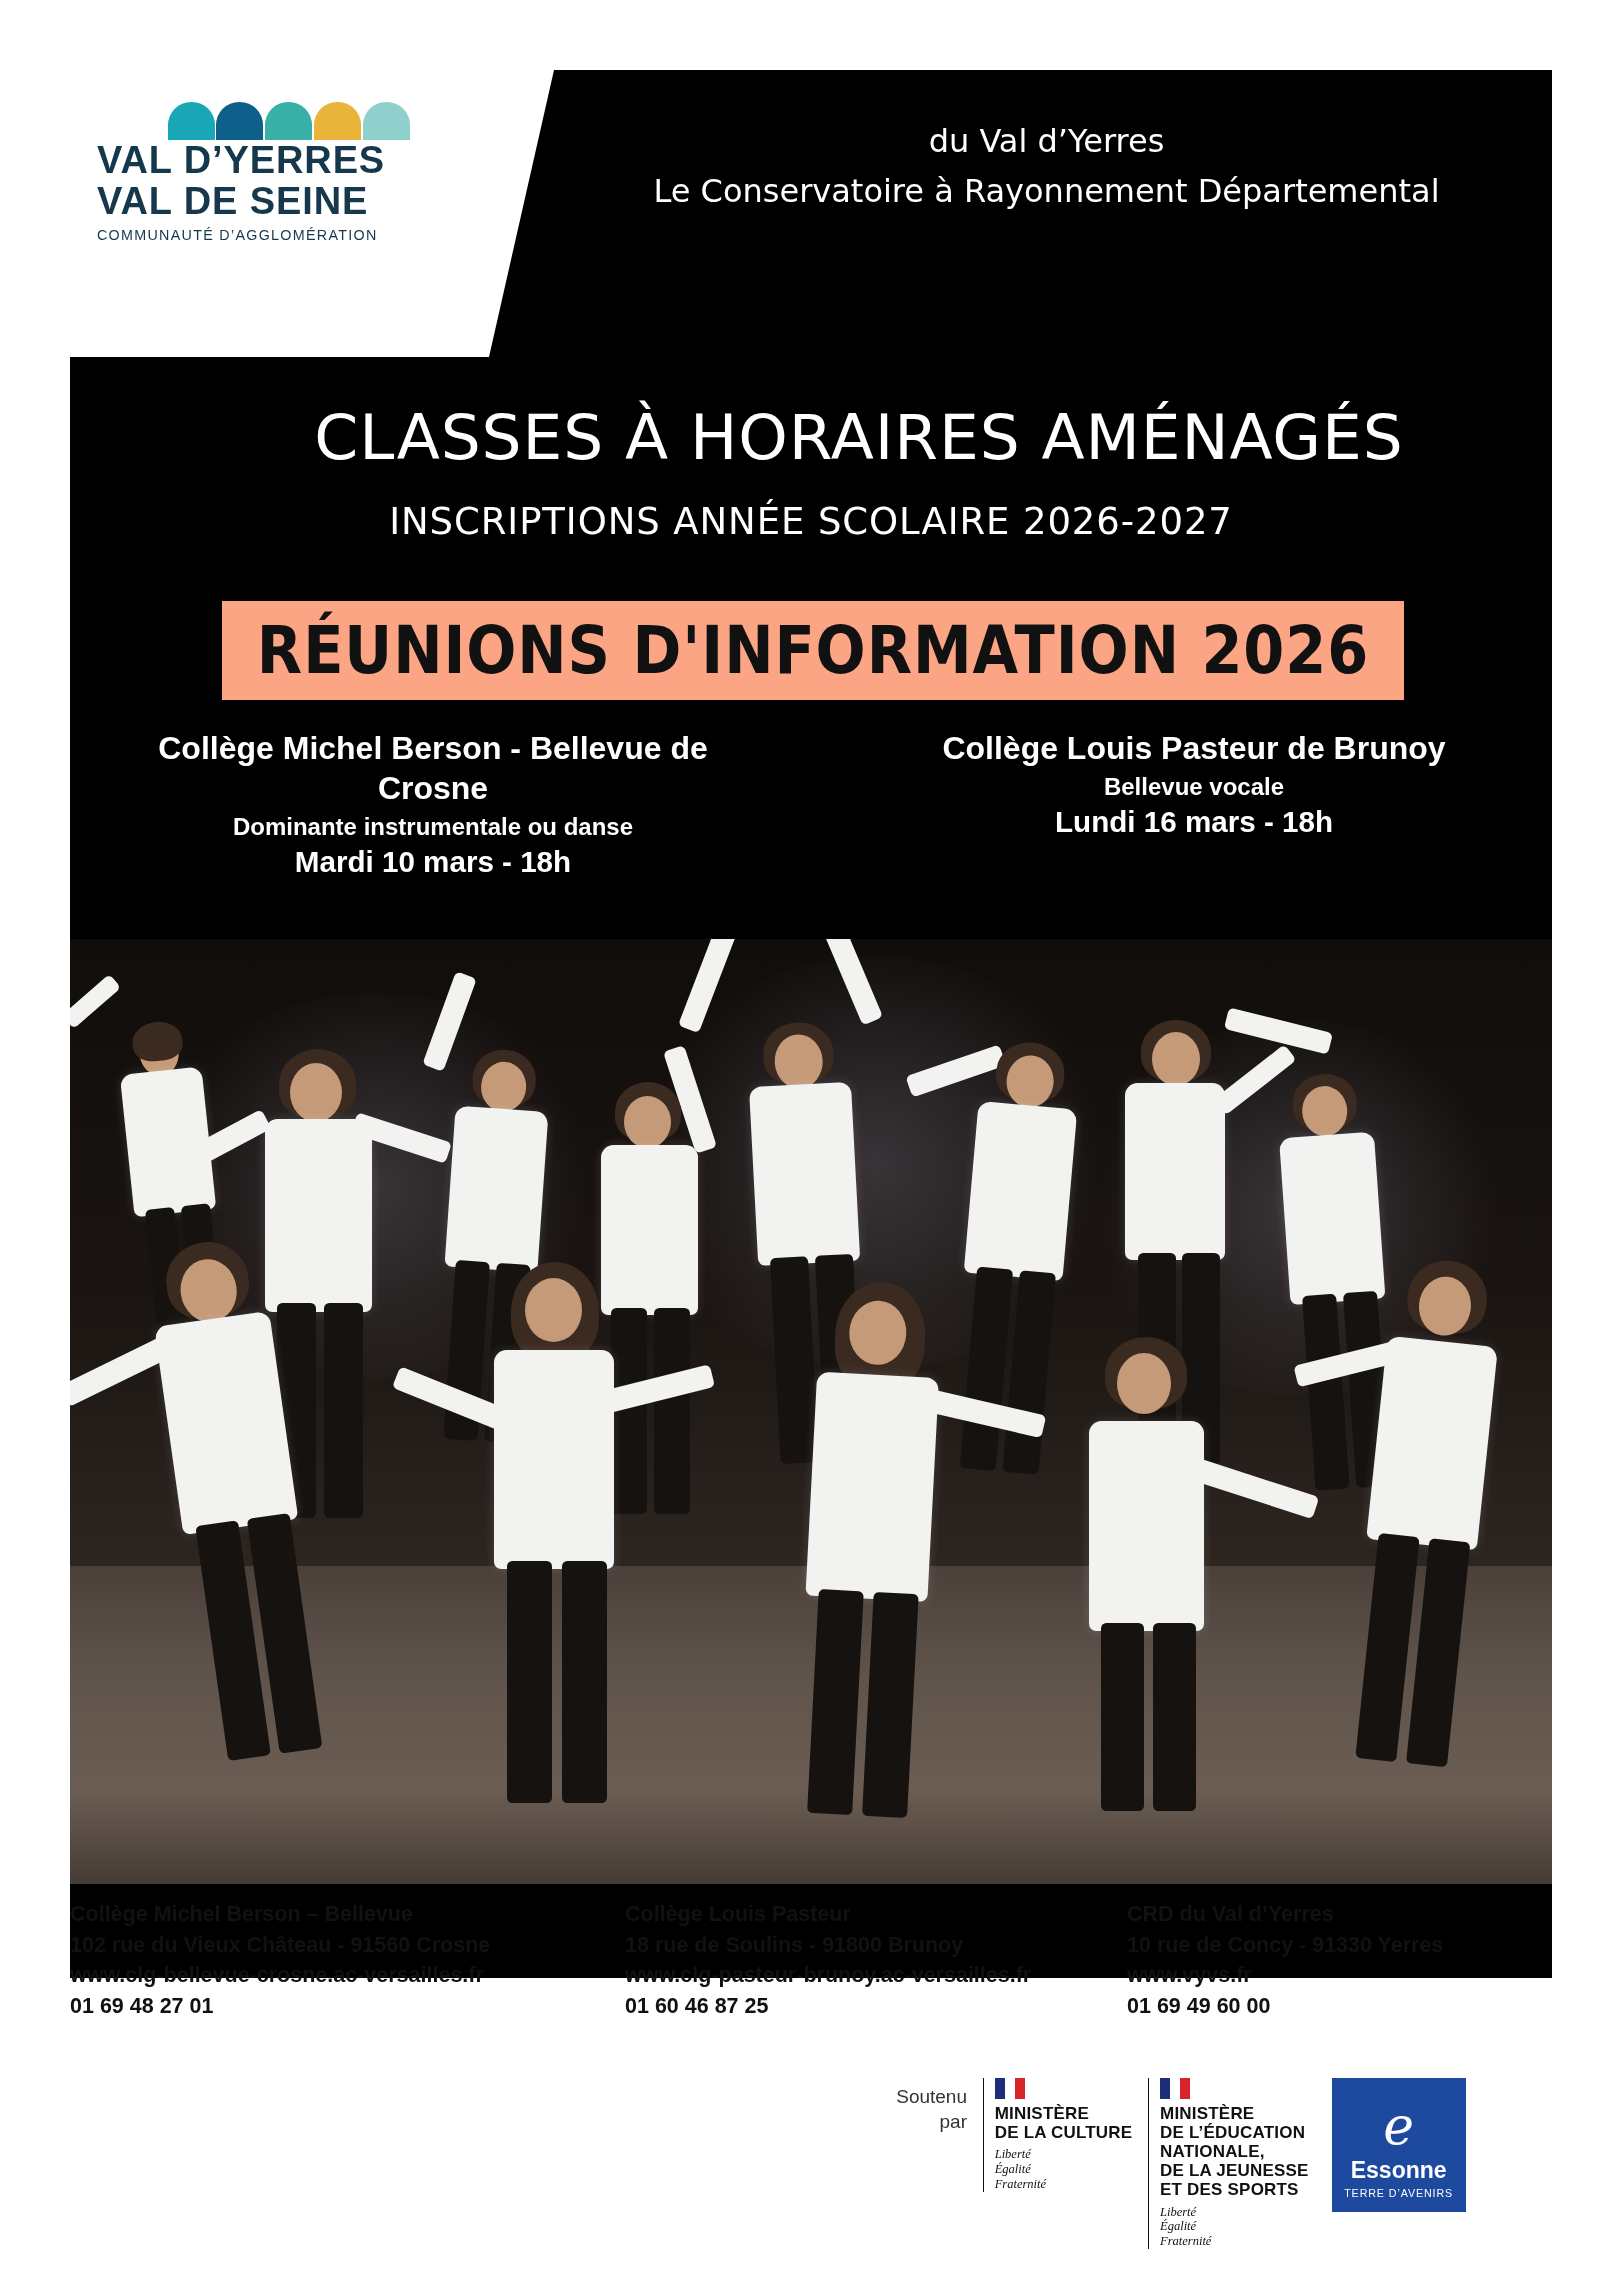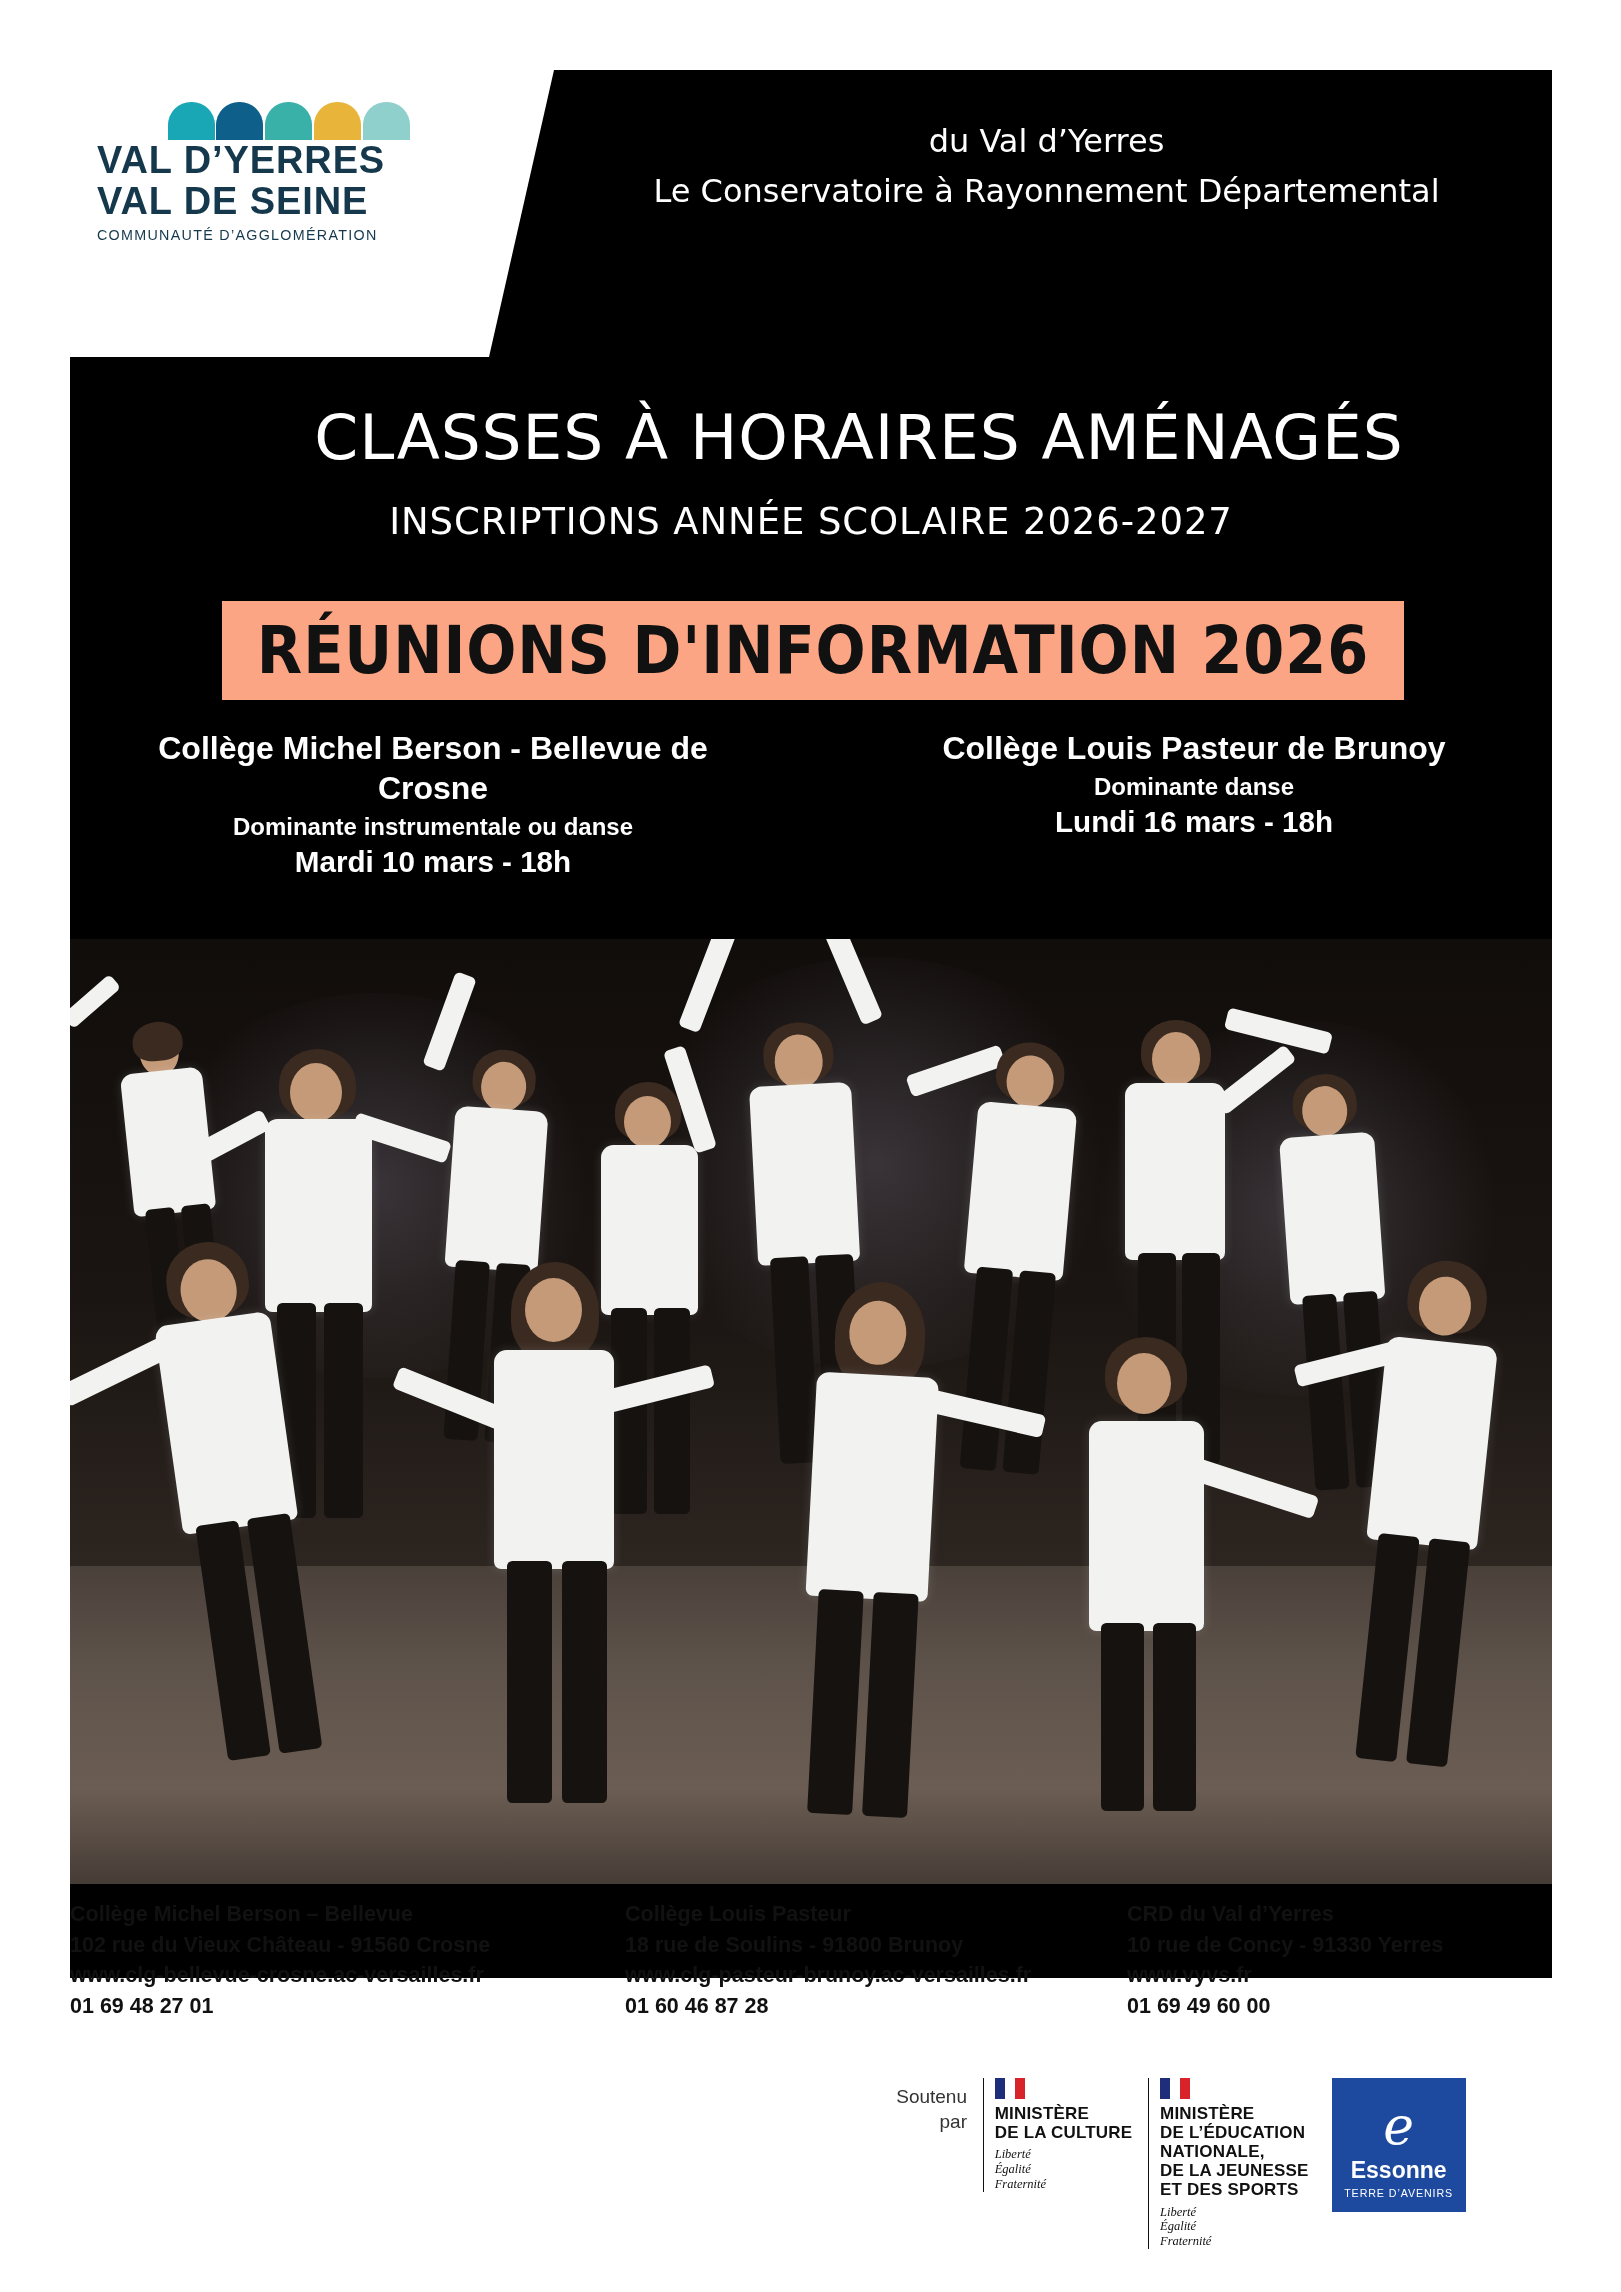--- a/index.html
+++ b/index.html
@@ -350,21 +350,21 @@
     </div>
 
     <div class="meetings">
       <div class="meeting">
         <div class="venue">Collège Michel Berson - Bellevue de Crosne</div>
         <div class="dominante">Dominante instrumentale ou danse</div>
         <div class="when">Mardi 10 mars - 18h</div>
       </div>
       <div class="meeting">
         <div class="venue">Collège Louis Pasteur de Brunoy</div>
-        <div class="dominante">Dominante danse</div>
+        <div class="dominante">Bellevue vocale</div>
         <div class="when">Lundi 16 mars - 18h</div>
       </div>
     </div>
   </div>
 
   <div class="photo">
     <div class="stage-back"></div>
     <div class="stage-floor"></div>
 
     <div class="glow" style="left:72px; top:54px; width:466px; height:385px;"></div>
@@ -496,21 +496,21 @@
     <div class="contact-col c1">
       <div>Collège Michel Berson – Bellevue</div>
       <div>102 rue du Vieux Château - 91560 Crosne</div>
       <div>www.clg-bellevue-crosne.ac-versailles.fr</div>
       <div>01 69 48 27 01</div>
     </div>
     <div class="contact-col c2">
       <div>Collège Louis Pasteur</div>
       <div>18 rue de Soulins - 91800 Brunoy</div>
       <div>www.clg-pasteur-brunoy.ac-versailles.fr</div>
-      <div>01 60 46 87 28</div>
+      <div>01 60 46 87 25</div>
     </div>
     <div class="contact-col c3">
       <div>CRD du Val d’Yerres</div>
       <div>10 rue de Concy - 91330 Yerres</div>
       <div>www.vyvs.fr</div>
       <div>01 69 49 60 00</div>
     </div>
   </div>
 
   <div class="sponsors">

